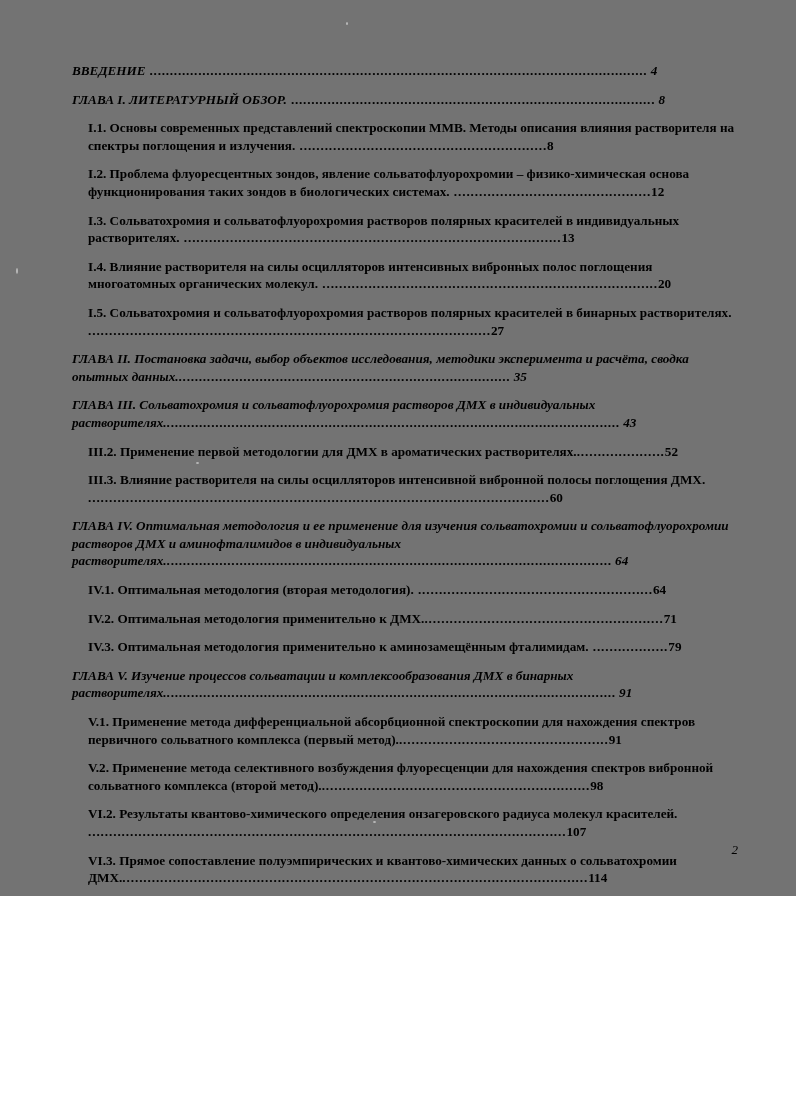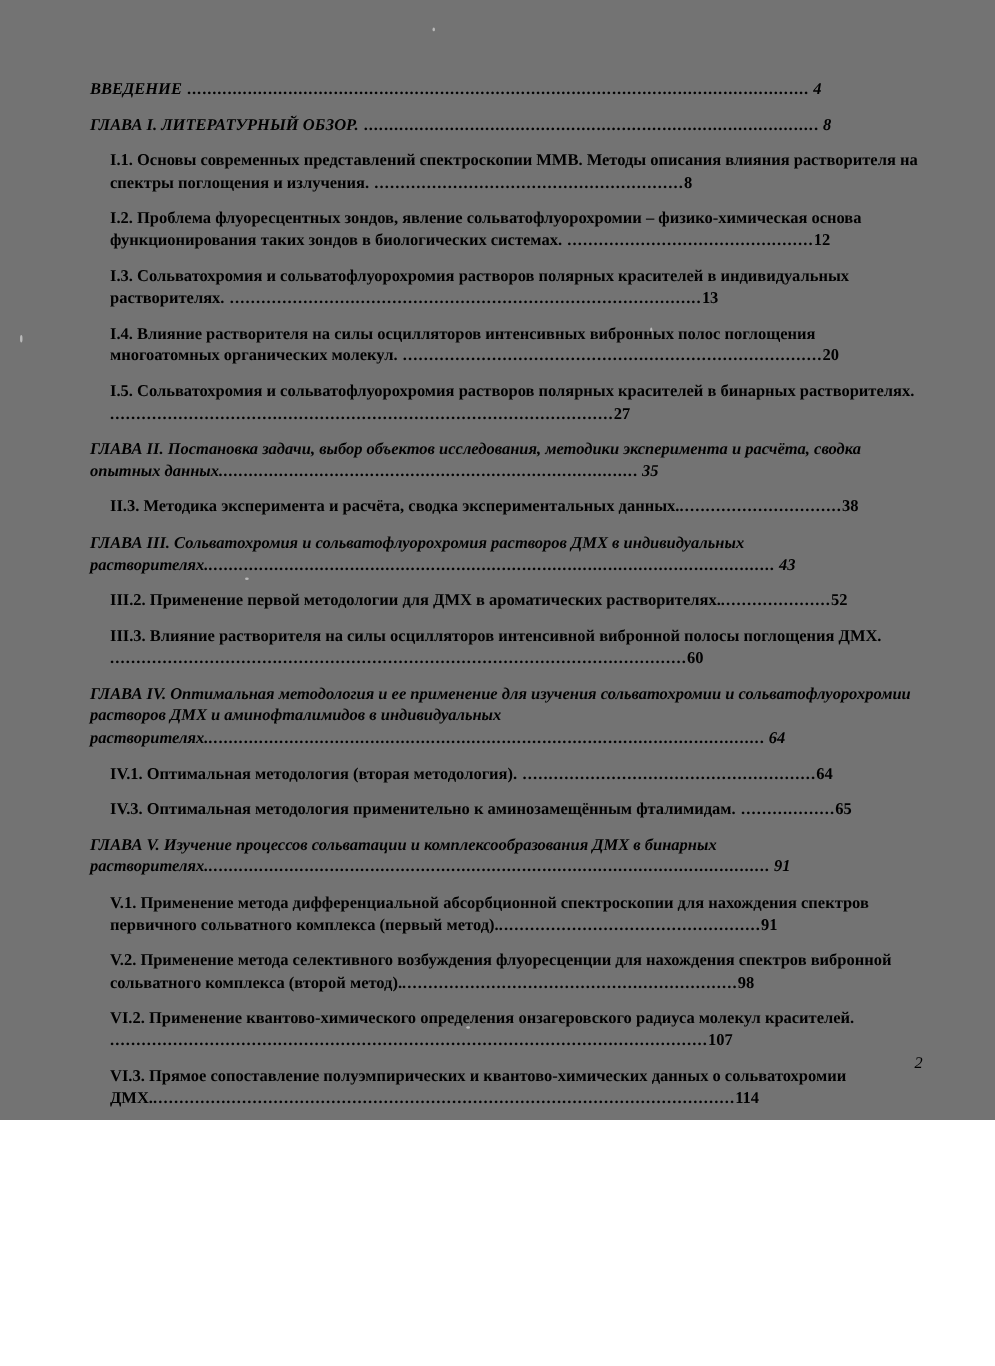--- a/index.html
+++ b/index.html
@@ -134,52 +134,52 @@
       </div>
       <div class="entry lvl2">
         <span class="body"><span class="txt">I.4. Влияние растворителя на силы осцилляторов интенсивных вибронных полос поглощения многоатомных органических молекул.</span><span class="leader"> ................................................................................</span><span class="pg">20</span></span>
       </div>
       <div class="entry lvl2">
         <span class="body"><span class="txt">I.5. Сольватохромия и сольватофлуорохромия растворов полярных красителей в бинарных растворителях.</span><span class="leader"> ................................................................................................</span><span class="pg">27</span></span>
       </div>
       <div class="entry lvl1">
         <span class="body"><span class="txt">ГЛАВА II. Постановка задачи, выбор объектов исследования, методики эксперимента и расчёта, сводка опытных данных.</span><span class="leader">..................................................................................</span><span class="pg"> 35</span></span>
       </div>
-      <div class="entry lvl2">
-        <span class="body"><span class="txt">II.3. Методика эксперимента и расчёта, сводка экспериментальных данных.</span><span class="leader">...............................</span><span class="pg">38</span></span>
-      </div>
       <div class="entry lvl1">
         <span class="body"><span class="txt">ГЛАВА III. Сольватохромия и сольватофлуорохромия растворов ДМХ в индивидуальных растворителях.</span><span class="leader">................................................................................................................</span><span class="pg"> 43</span></span>
       </div>
       <div class="entry lvl2">
         <span class="body"><span class="txt">III.2. Применение первой методологии для ДМХ в ароматических растворителях.</span><span class="leader">.....................</span><span class="pg">52</span></span>
       </div>
       <div class="entry lvl2">
         <span class="body"><span class="txt">III.3. Влияние растворителя на силы осцилляторов интенсивной вибронной полосы поглощения ДМХ.</span><span class="leader"> ..............................................................................................................</span><span class="pg">60</span></span>
       </div>
       <div class="entry lvl1">
         <span class="body"><span class="txt">ГЛАВА IV. Оптимальная методология и ее применение для изучения сольватохромии и сольватофлуорохромии растворов ДМХ и аминофталимидов в индивидуальных растворителях.</span><span class="leader">..............................................................................................................</span><span class="pg"> 64</span></span>
       </div>
       <div class="entry lvl2">
         <span class="body"><span class="txt">IV.1. Оптимальная методология (вторая методология).</span><span class="leader"> ........................................................</span><span class="pg">64</span></span>
       </div>
       <div class="entry lvl2">
-        <span class="body"><span class="txt">IV.3. Оптимальная методология применительно к аминозамещённым фталимидам.</span><span class="leader"> ..................</span><span class="pg">65</span></span>
+        <span class="body"><span class="txt">IV.2. Оптимальная методология применительно к ДМХ.</span><span class="leader">.........................................................</span><span class="pg">71</span></span>
+      </div>
+      <div class="entry lvl2">
+        <span class="body"><span class="txt">IV.3. Оптимальная методология применительно к аминозамещённым фталимидам.</span><span class="leader"> ..................</span><span class="pg">79</span></span>
       </div>
       <div class="entry lvl1">
         <span class="body"><span class="txt">ГЛАВА V. Изучение процессов сольватации и комплексообразования ДМХ в бинарных растворителях.</span><span class="leader">...............................................................................................................</span><span class="pg"> 91</span></span>
       </div>
       <div class="entry lvl2">
         <span class="body"><span class="txt">V.1. Применение метода дифференциальной абсорбционной спектроскопии для нахождения спектров первичного сольватного комплекса (первый метод).</span><span class="leader">..................................................</span><span class="pg">91</span></span>
       </div>
       <div class="entry lvl2">
         <span class="body"><span class="txt">V.2. Применение метода селективного возбуждения флуоресценции для нахождения спектров вибронной сольватного комплекса (второй метод).</span><span class="leader">................................................................</span><span class="pg">98</span></span>
       </div>
       <div class="entry lvl2">
-        <span class="body"><span class="txt">VI.2. Применение квантово-химического определения онзагеровского радиуса молекул красителей.</span><span class="leader"> ..................................................................................................................</span><span class="pg">107</span></span>
+        <span class="body"><span class="txt">VI.2. Результаты квантово-химического определения онзагеровского радиуса молекул красителей.</span><span class="leader"> ..................................................................................................................</span><span class="pg">107</span></span>
       </div>
       <div class="entry lvl2">
         <span class="body"><span class="txt">VI.3. Прямое сопоставление полуэмпирических и квантово-химических данных о сольватохромии ДМХ.</span><span class="leader">...............................................................................................................</span><span class="pg">114</span></span>
       </div>
     </div>
 
   <div class="folio">2</div>
 
 </div>
 

